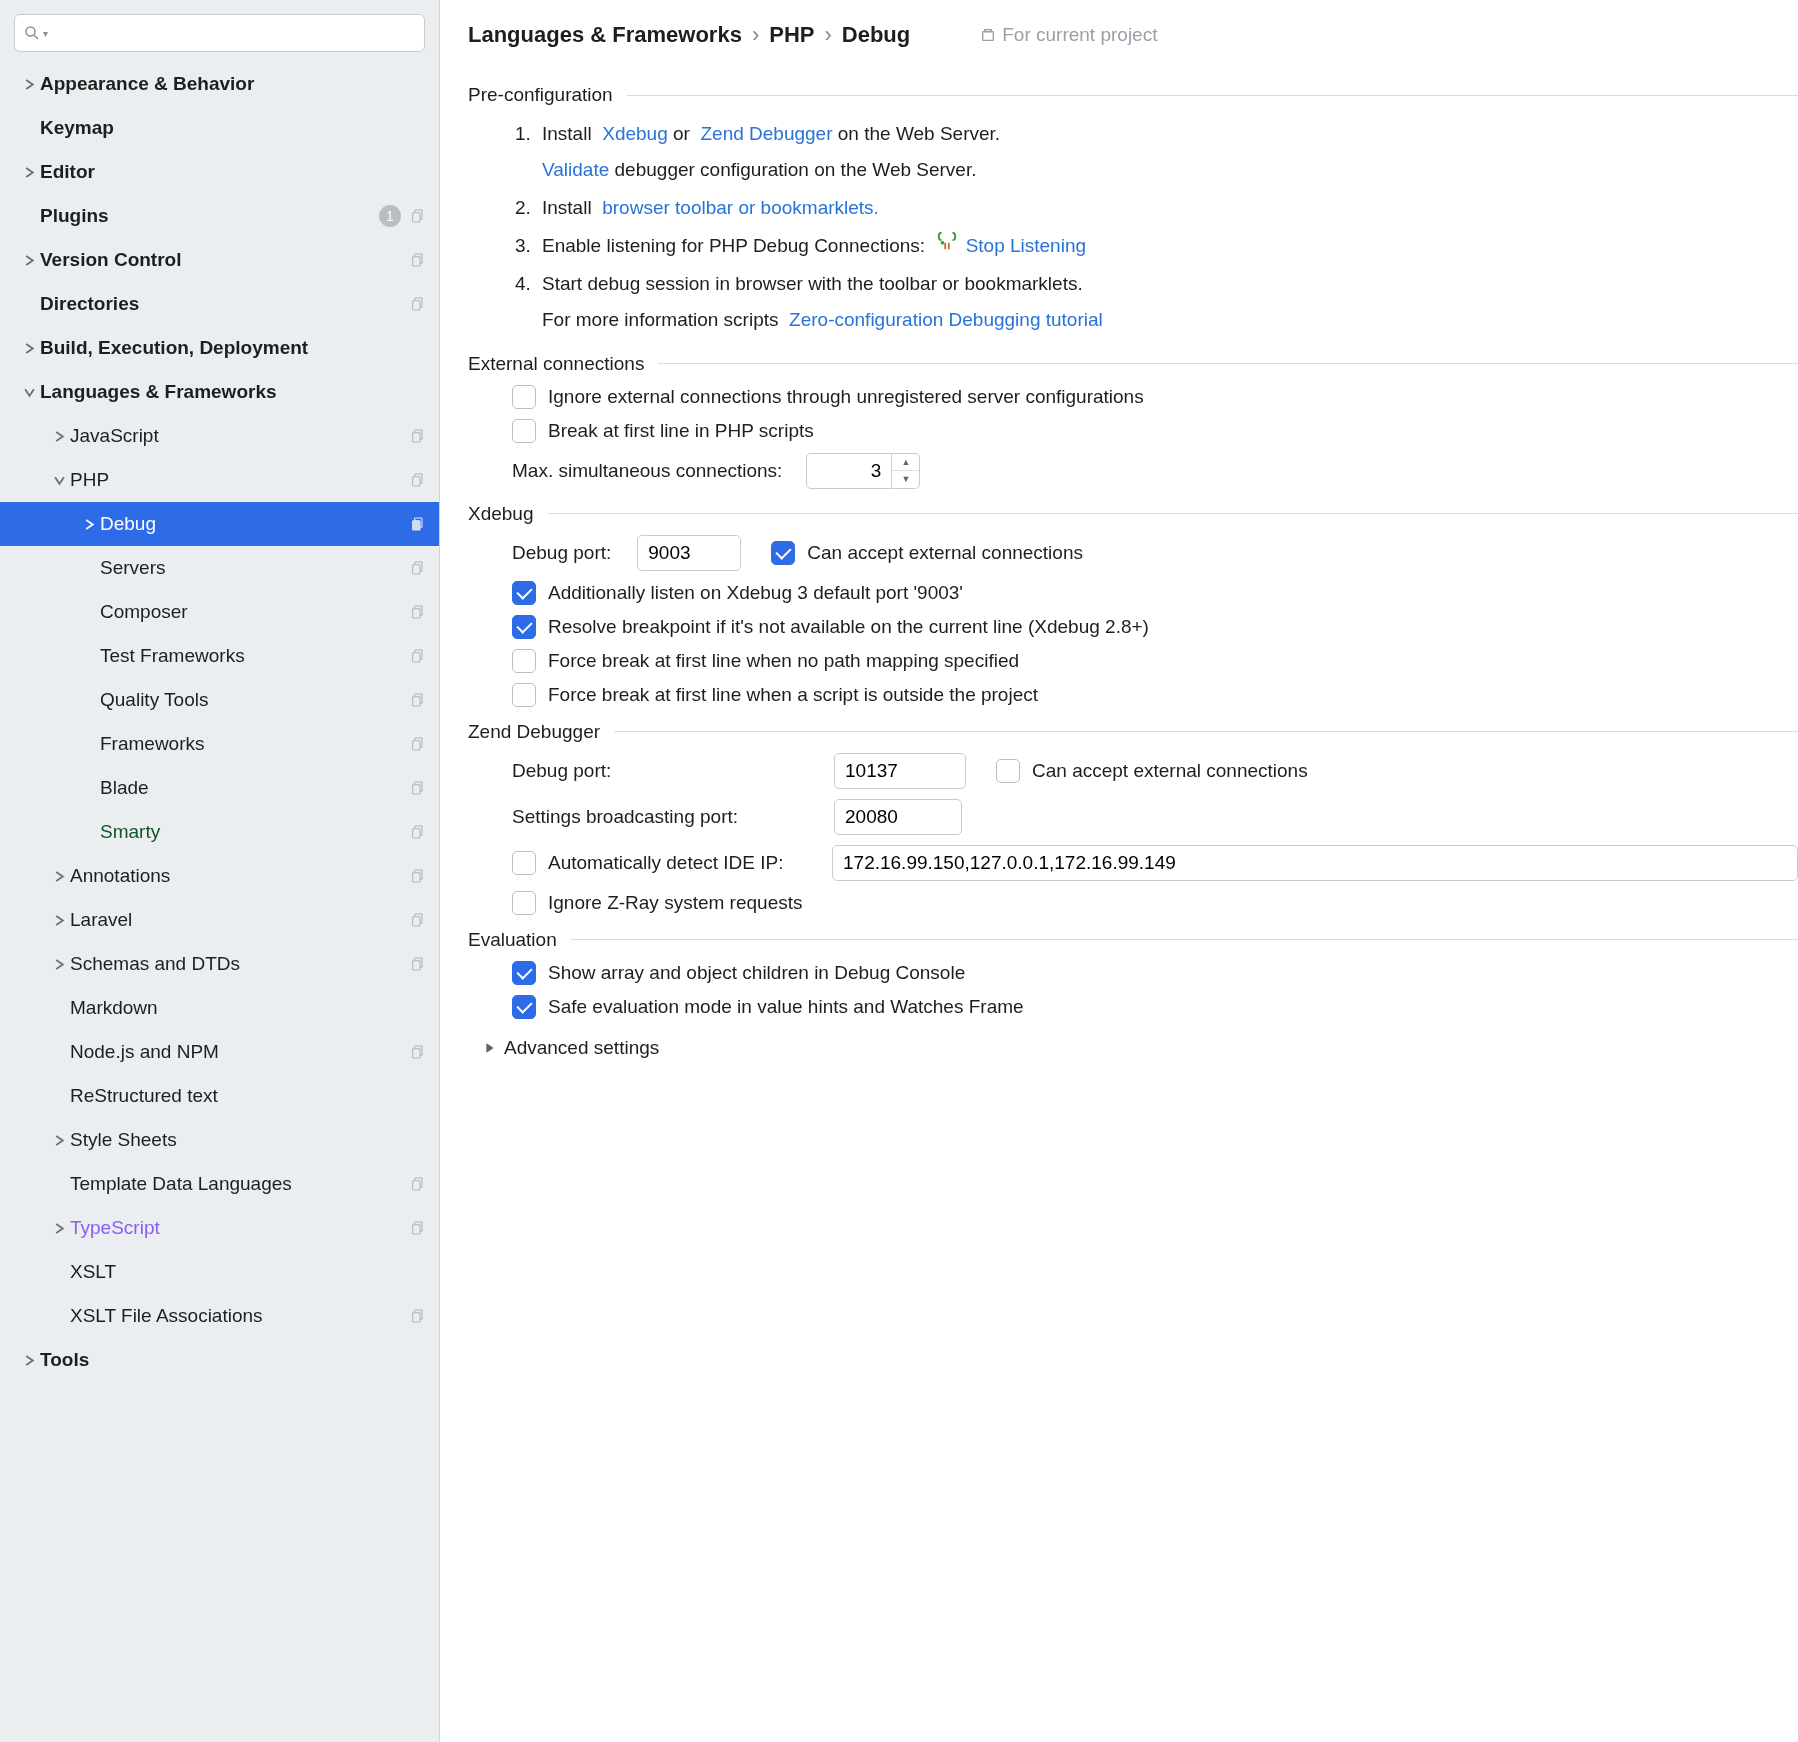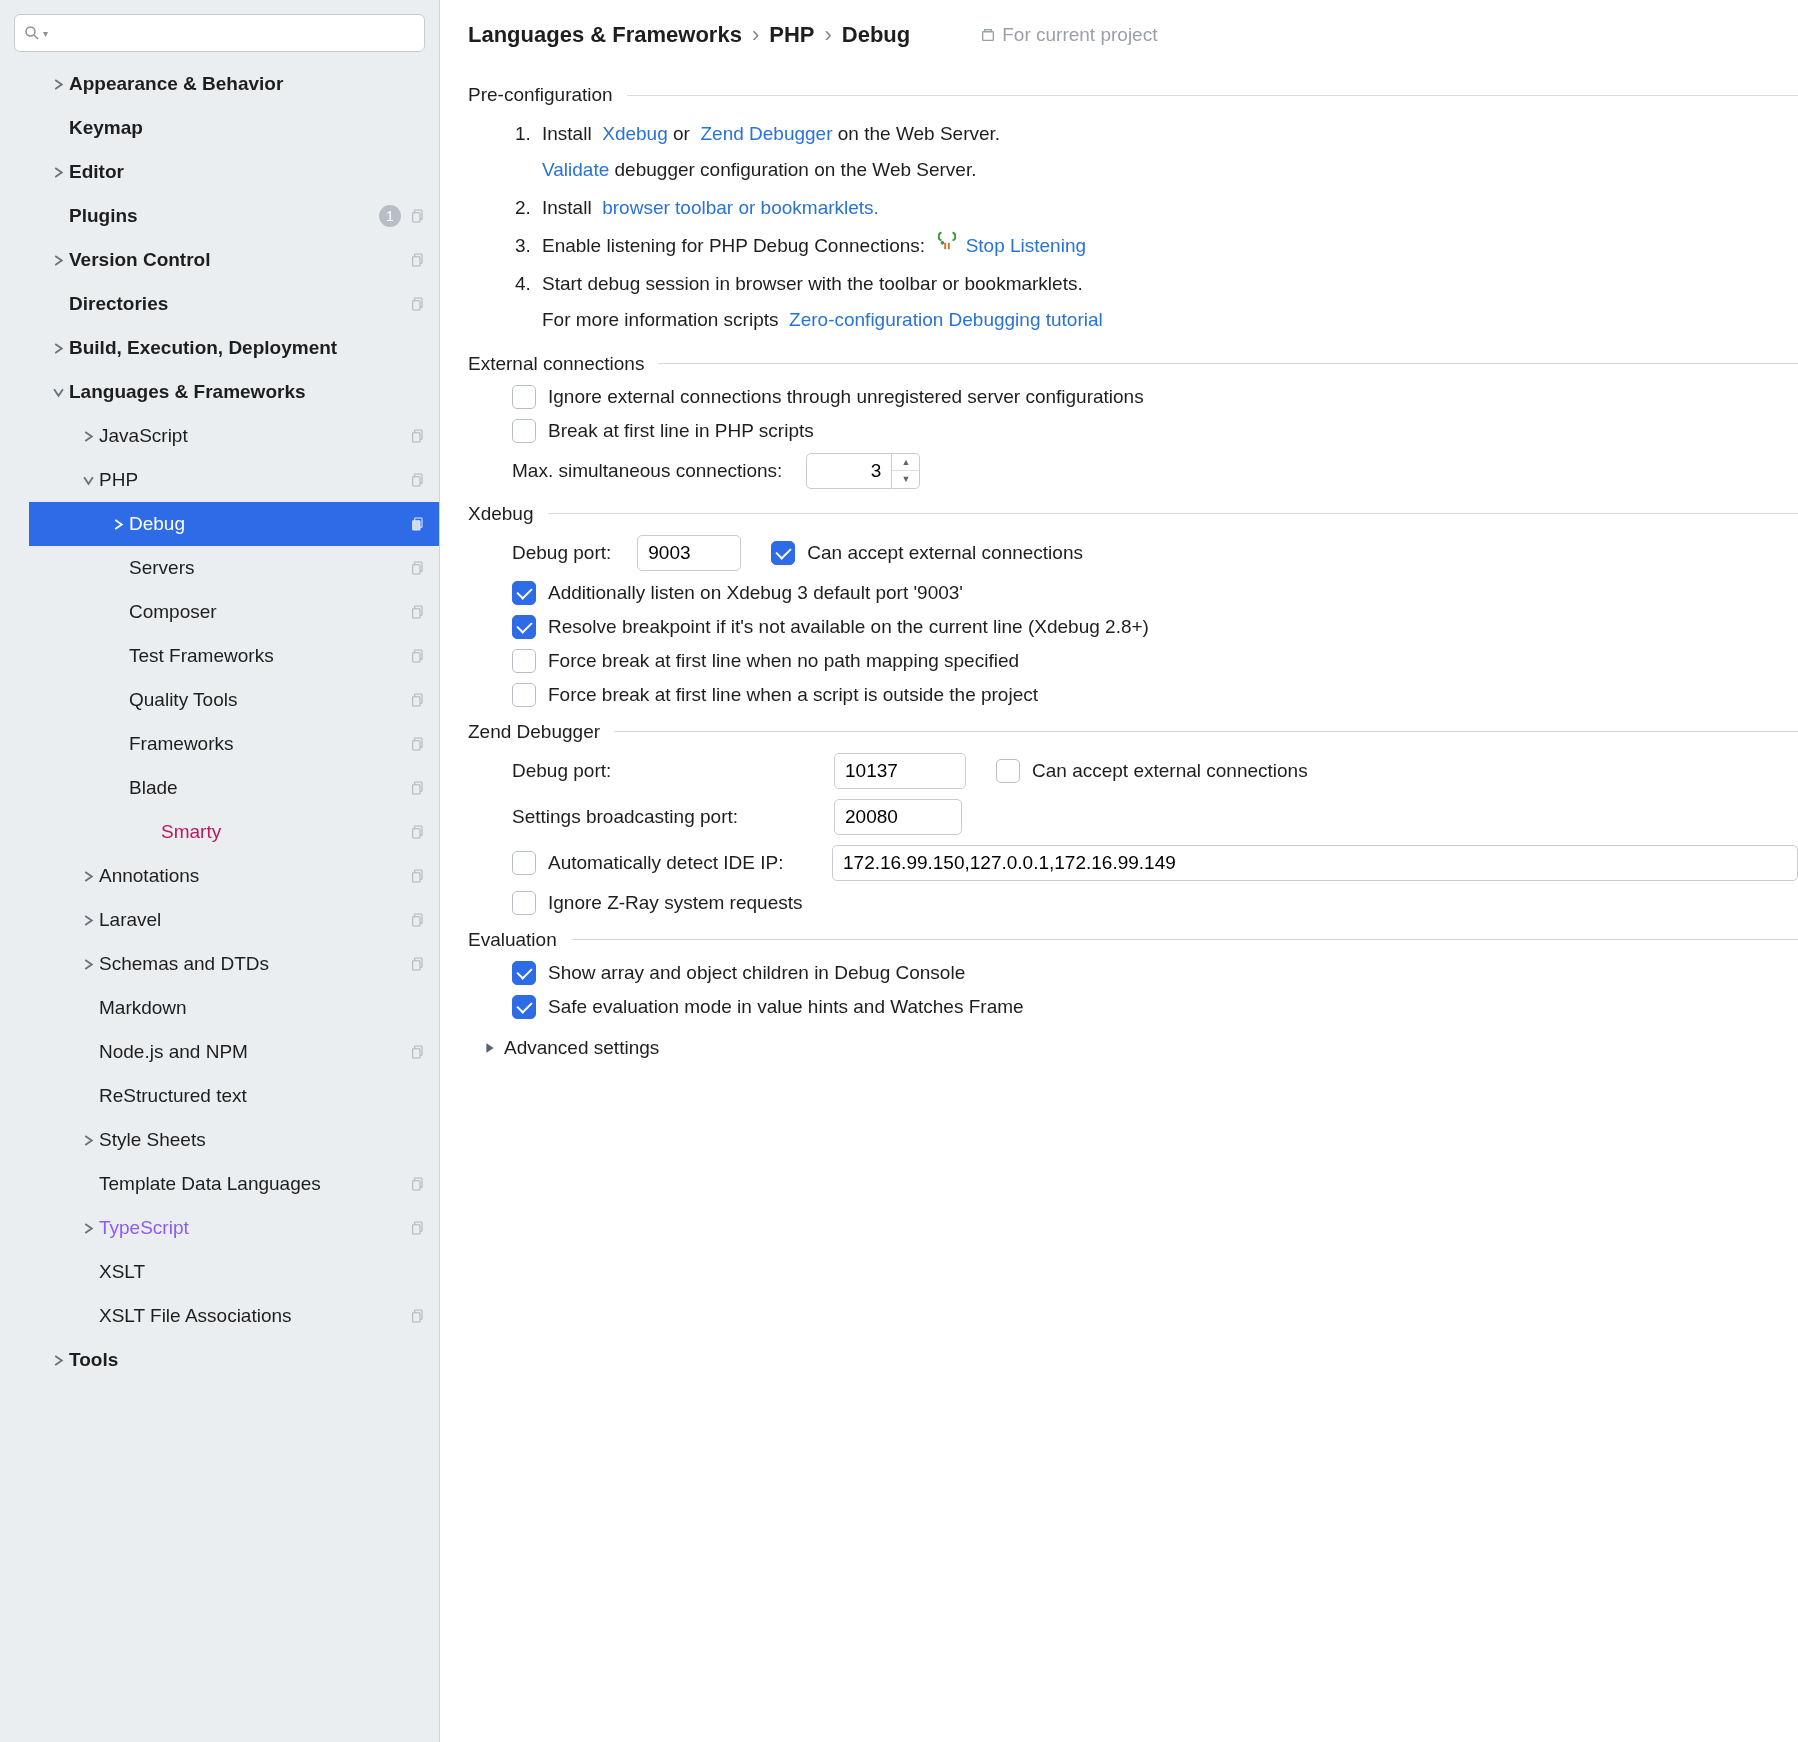--- a/index.html
+++ b/index.html
@@ -35,21 +35,21 @@
 }
 .search-box svg { flex-shrink: 0; }
 .search-box input {
   border: none;
   outline: none;
   flex: 1;
   font-size: 18px;
   padding-left: 4px;
   background: transparent;
 }
-.tree { flex: 1; overflow: auto; margin-left: 29px; }
+.tree { flex: 1; overflow: auto; }
 .tree-item {
   display: flex;
   align-items: center;
   height: 44px;
   padding-right: 10px;
   cursor: pointer;
   user-select: none;
 }
 .tree-item.selected {
   background: #2e6be6;
@@ -413,21 +413,21 @@
       <div class="tree-item" style="padding-left: 80px; color: rgb(30, 30, 30);">
         <span class="tree-arrow" style="color: rgb(106, 112, 120);"></span>
         <span class="tree-label">Blade</span>
         <span class="tree-copy-icon">
           <svg width="16" height="16" viewBox="0 0 24 24" fill="none">
             <rect x="7" y="3" width="11" height="14" rx="1" stroke="currentColor" stroke-width="1.6"></rect>
             <rect x="4" y="7" width="11" height="14" rx="1" stroke="currentColor" stroke-width="1.6" fill="#ebeef0"></rect>
           </svg>
         </span>
       </div>
-      <div class="tree-item" style="padding-left: 64px; color: #be185d; gap: 48px;">
+      <div class="tree-item" style="padding-left: 80px; color: #14532d;">
         <span class="tree-arrow" style="color: rgb(106, 112, 120);"></span>
         <span class="tree-label">Smarty</span>
         <span class="tree-copy-icon">
           <svg width="16" height="16" viewBox="0 0 24 24" fill="none">
             <rect x="7" y="3" width="11" height="14" rx="1" stroke="currentColor" stroke-width="1.6"></rect>
             <rect x="4" y="7" width="11" height="14" rx="1" stroke="currentColor" stroke-width="1.6" fill="#ebeef0"></rect>
           </svg>
         </span>
       </div>
       <div class="tree-item" style="padding-left: 50px; color: rgb(30, 30, 30);">

